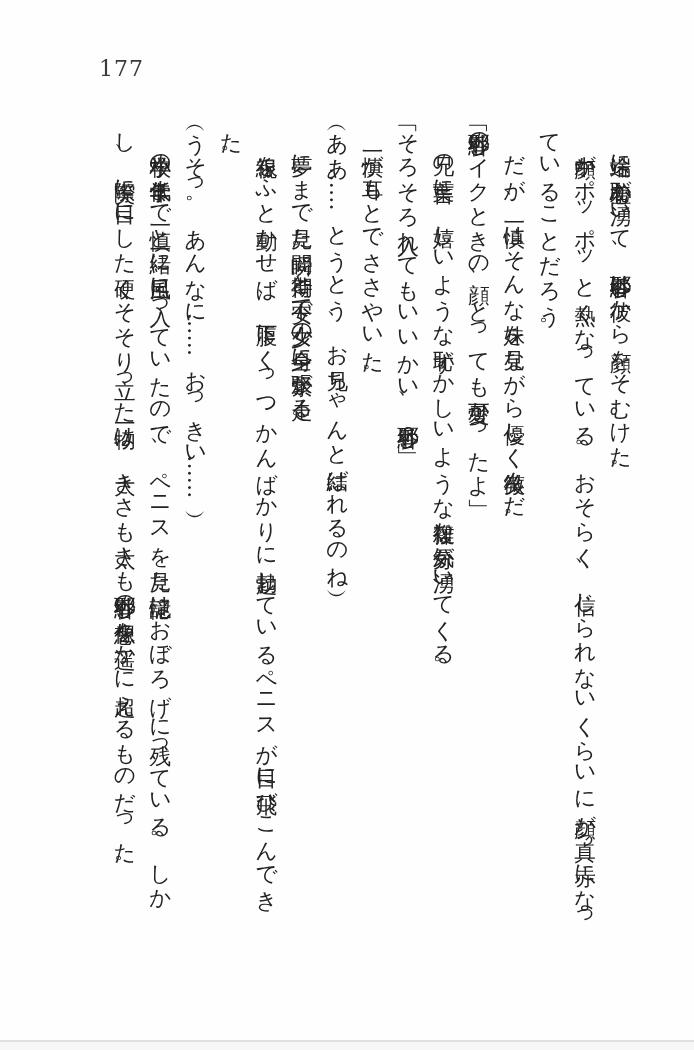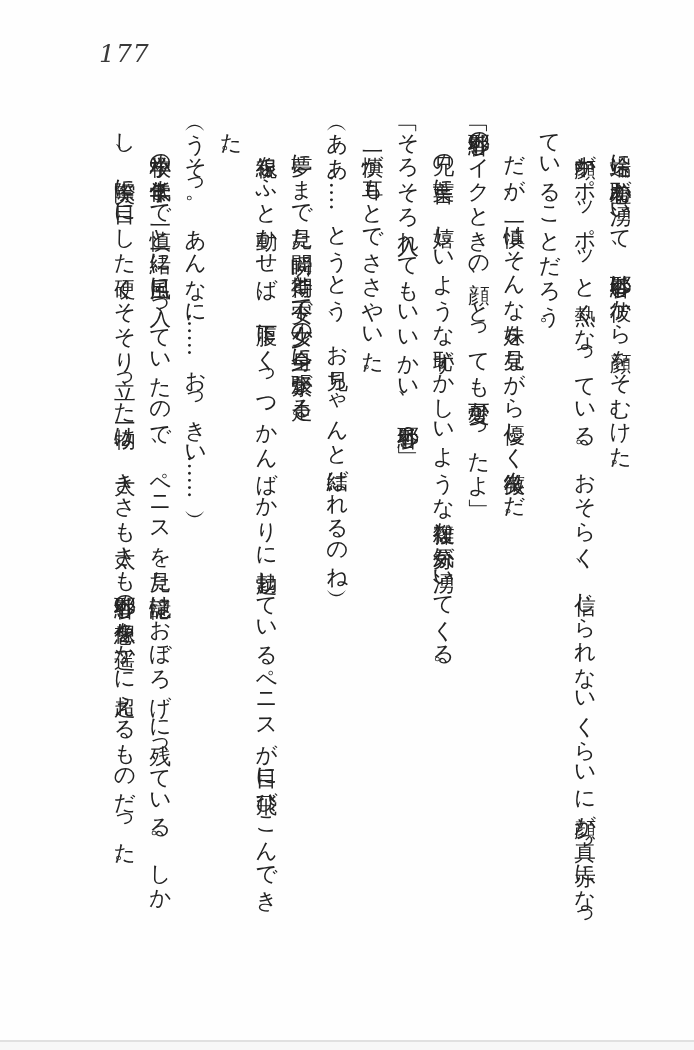--- a/index.html
+++ b/index.html
@@ -15,24 +15,23 @@
     font-family: "DejaVu Serif", "Liberation Serif", serif;
   }
   .page {
     position: absolute;
     inset: 0;
     background: #fefefe;
   }
   .page-number {
     position: absolute;
     left: 99px;
-    top: 39px;
+    top: 56px;
     font-family: "DejaVu Serif", "Liberation Serif", serif;
-    font-style: italic;
-    font-size: 25px;
+    font-size: 22px;
     letter-spacing: 1px;
     color: #3a3a3a;
   }
   .text-block {
     position: absolute;
     top: 118px;
     right: 56px;
     height: 824px;
     width: 572px;
     writing-mode: vertical-rl;

